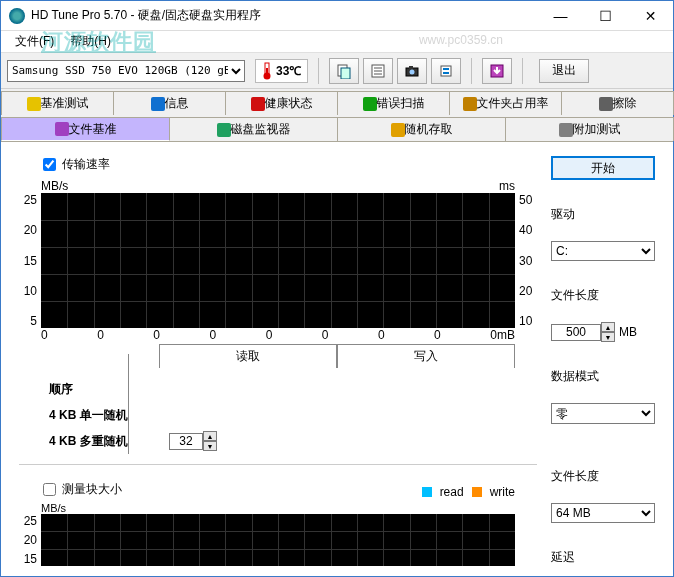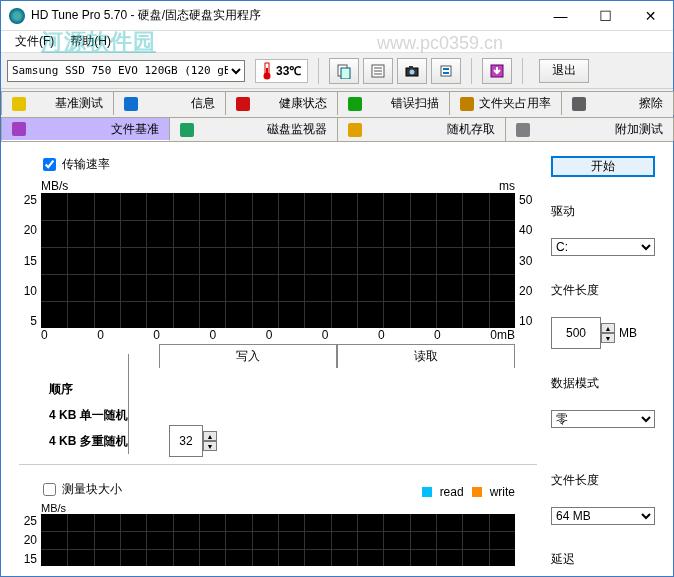--- a/index.html
+++ b/index.html
@@ -6,30 +6,30 @@
 body { background: #fff; width: 674px; height: 577px; overflow: hidden; position: relative; }
 .window { border: 1px solid #3a7ac8; width: 674px; height: 577px; background: #f0f0f0; display: flex; flex-direction: column; }
 .titlebar { height: 30px; background: #fff; display: flex; align-items: center; padding-left: 8px; border-bottom: 1px solid #ddd; }
 .titlebar-icon { width: 16px; height: 16px; background: radial-gradient(circle, #4aa 30%, #068 70%); border-radius: 50%; margin-right: 6px; }
 .titlebar-text { flex: 1; color: #000; }
 .winbtns { display: flex; }
 .winbtn { width: 45px; height: 29px; display: flex; align-items: center; justify-content: center; font-size: 14px; cursor: pointer; }
 .menubar { height: 22px; display: flex; align-items: center; padding-left: 6px; background: #fff; font-size: 12px; position: relative; border-bottom: 1px solid #e0e0e0; }
 .menuitem { padding: 2px 8px; cursor: pointer; }
 .watermark { position: absolute; left: 40px; top: -4px; opacity: 0.35; font-size: 22px; font-weight: bold; color: #0aa; pointer-events: none; letter-spacing: 1px; text-decoration: underline; }
-.watermark-url { position: absolute; right: 170px; top: 2px; opacity: 0.35; font-size: 18px; color: #888; pointer-events: none; }
+.watermark-url { position: absolute; right: 170px; top: 2px; opacity: 0.35; font-size: 12px; color: #888; pointer-events: none; }
 .toolbar { height: 36px; background: #f0f0f0; display: flex; align-items: center; padding: 4px 6px; gap: 4px; border-bottom: 1px solid #d0d0d0; }
 .drive-select { width: 238px; height: 22px; font-family: monospace; font-size: 11px; border: 1px solid #7a7a7a; background: #fff; }
 .temp-box { display: flex; align-items: center; gap: 4px; border: 1px solid #bbb; padding: 2px 6px; background: #fff; margin-left: 6px; }
 .thermo { width: 10px; height: 18px; display: inline-block; }
 .toolsep { width: 1px; height: 26px; background: #c0c0c0; margin: 0 6px; }
 .toolbtn { width: 30px; height: 26px; border: 1px solid #adadad; background: linear-gradient(#fdfdfd,#e8e8e8); display: flex; align-items: center; justify-content: center; cursor: pointer; }
 .exit-btn { width: 50px; height: 24px; border: 1px solid #adadad; background: linear-gradient(#fdfdfd,#e8e8e8); cursor: pointer; margin-left: 6px; }
 .tabsrow { display: flex; background: #f0f0f0; padding-top: 2px; }
-.tab { flex: 1; height: 24px; display: flex; align-items: center; justify-content: space-between; gap: 0; border: 1px solid #aca899; border-bottom: none; background: #f0f0f0; cursor: pointer; font-size: 12px; margin-right: -1px; white-space: nowrap; padding: 0 10px; }
+.tab { flex: 1; height: 24px; display: flex; align-items: center; justify-content: center; gap: 0; border: 1px solid #aca899; border-bottom: none; background: #f0f0f0; cursor: pointer; font-size: 12px; margin-right: -1px; white-space: nowrap; padding: 0 0; }
 .tab.active { background: #c4b5fd; border-bottom: 1px solid #fff; z-index: 2; position: relative; }
 .tabicon { width: 14px; height: 14px; display: inline-block; }
 .content { flex: 1; background: #fff; border-top: 1px solid #aca899; padding: 14px 18px 10px 18px; display: flex; gap: 14px; overflow: hidden; }
 .leftcol { flex: 1; display: flex; flex-direction: column; }
 .rightcol { width: 104px; display: flex; flex-direction: column; gap: 18px; }
 .chk-row { display: flex; align-items: center; gap: 6px; padding-left: 24px; margin-bottom: 6px; }
 .chk { width: 13px; height: 13px; }
 .chart { position: relative; height: 162px; display: flex; }
 .ylabels { width: 22px; display: flex; flex-direction: column; justify-content: space-between; text-align: right; padding-right: 4px; font-size: 11px; }
 .chart-area { flex: 1; background: #000; position: relative; }
@@ -37,21 +37,21 @@
 .gridline-v { position: absolute; top: 0; bottom: 0; width: 1px; background: #333; }
 .ylabels-r { width: 22px; display: flex; flex-direction: column; justify-content: space-between; text-align: left; padding-left: 4px; font-size: 11px; }
 .axis-units { display: flex; justify-content: space-between; padding: 0 22px; font-size: 11px; }
 .xrow { display: flex; padding-left: 22px; padding-right: 22px; justify-content: space-between; font-size: 11px; }
 .readwrite-hdr { display: flex; border-top: 1px solid #888; margin-top: 2px; margin-left: 140px; margin-right: 22px; }
 .rw-cell { flex: 1; text-align: center; border-left: 1px solid #888; border-right: 1px solid #888; padding: 3px 0; }
 .params { margin-top: 8px; padding-left: 30px; }
 .param-row { display: flex; align-items: center; height: 26px; gap: 10px; }
 .param-label { width: 110px; font-weight: bold; }
 .spin { display: flex; align-items: center; }
-.spin input { width: 34px; height: 32px; border: 1px solid #7a7a7a; text-align: center; }
+.spin input { width: 34px; height: 17px; border: 1px solid #7a7a7a; text-align: center; }
 .spin-btns { display: flex; flex-direction: column; }
 .spin-btns button { width: 14px; height: 10px; font-size: 7px; line-height: 7px; border: 1px solid #7a7a7a; background: #e8e8e8; padding: 0; }
 .section2 { border-top: 1px solid #ccc; margin-top: 10px; padding-top: 16px; }
 .legend { display: flex; gap: 8px; justify-content: flex-end; padding-right: 22px; font-size: 11px; align-items: center; }
 .legend-sw { width: 10px; height: 10px; display: inline-block; }
 .chart2 { height: 52px; display: flex; }
 .btn-start { width: 100%; height: 26px; border: 2px solid #0078d7; background: #e5f1fb; cursor: pointer; font-size: 12px; }
 .side-label { font-size: 12px; margin-top: 8px; }
 .side-select { width: 100%; height: 22px; border: 1px solid #7a7a7a; background: #fff; font-size: 12px; }
 .side-input-row { display: flex; align-items: center; gap: 4px; }
@@ -234,22 +234,22 @@
           <span>0</span>
           <span>0</span>
           <span>0</span>
           <span>0</span>
           <span>0</span>
           <span>0</span>
           <span>0mB</span>
         </div>
 
       <div class="readwrite-hdr" style="position:relative">
+        <div class="rw-cell">读取</div>
         <div class="rw-cell">写入</div>
-        <div class="rw-cell">读取</div>
       </div>
 
       <div class="params" style="position:relative">
         <div class="vline" style="left:109px; top:-22px; bottom:0;"></div>
         <div class="param-row">
             <span class="param-label">顺序</span>
           </div>
         <div class="param-row">
             <span class="param-label">4 KB 单一随机</span>
           </div>

